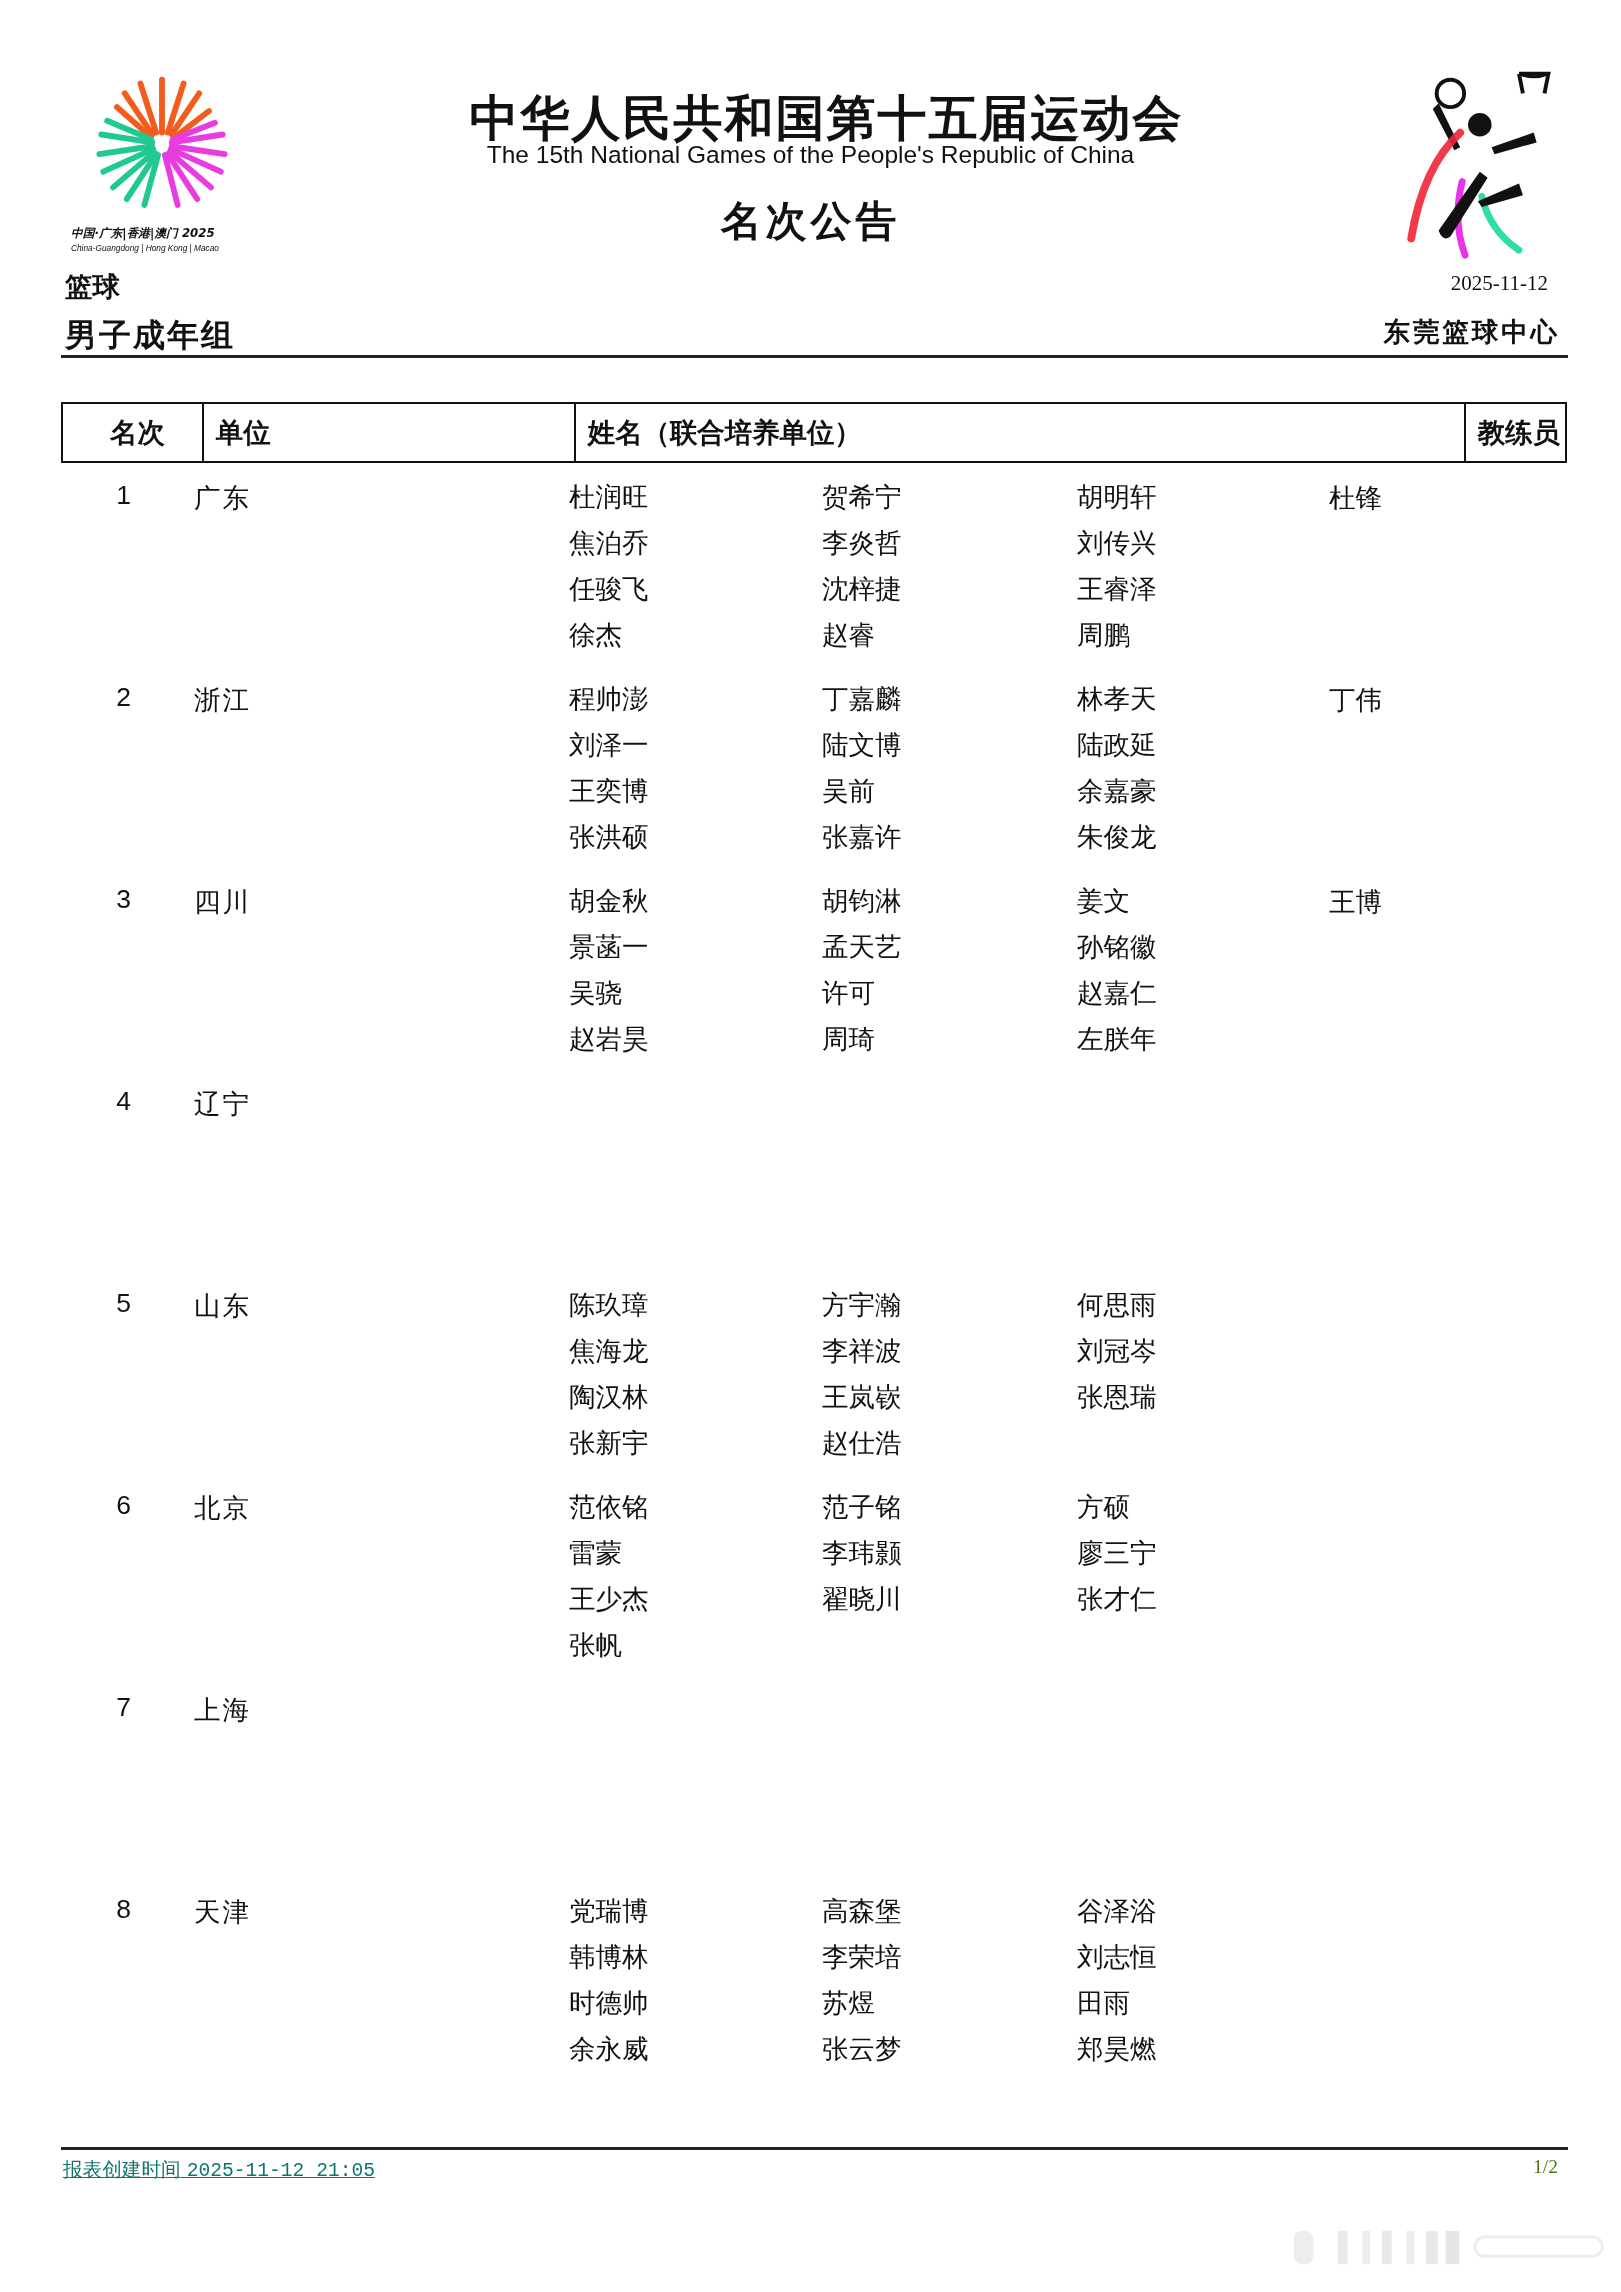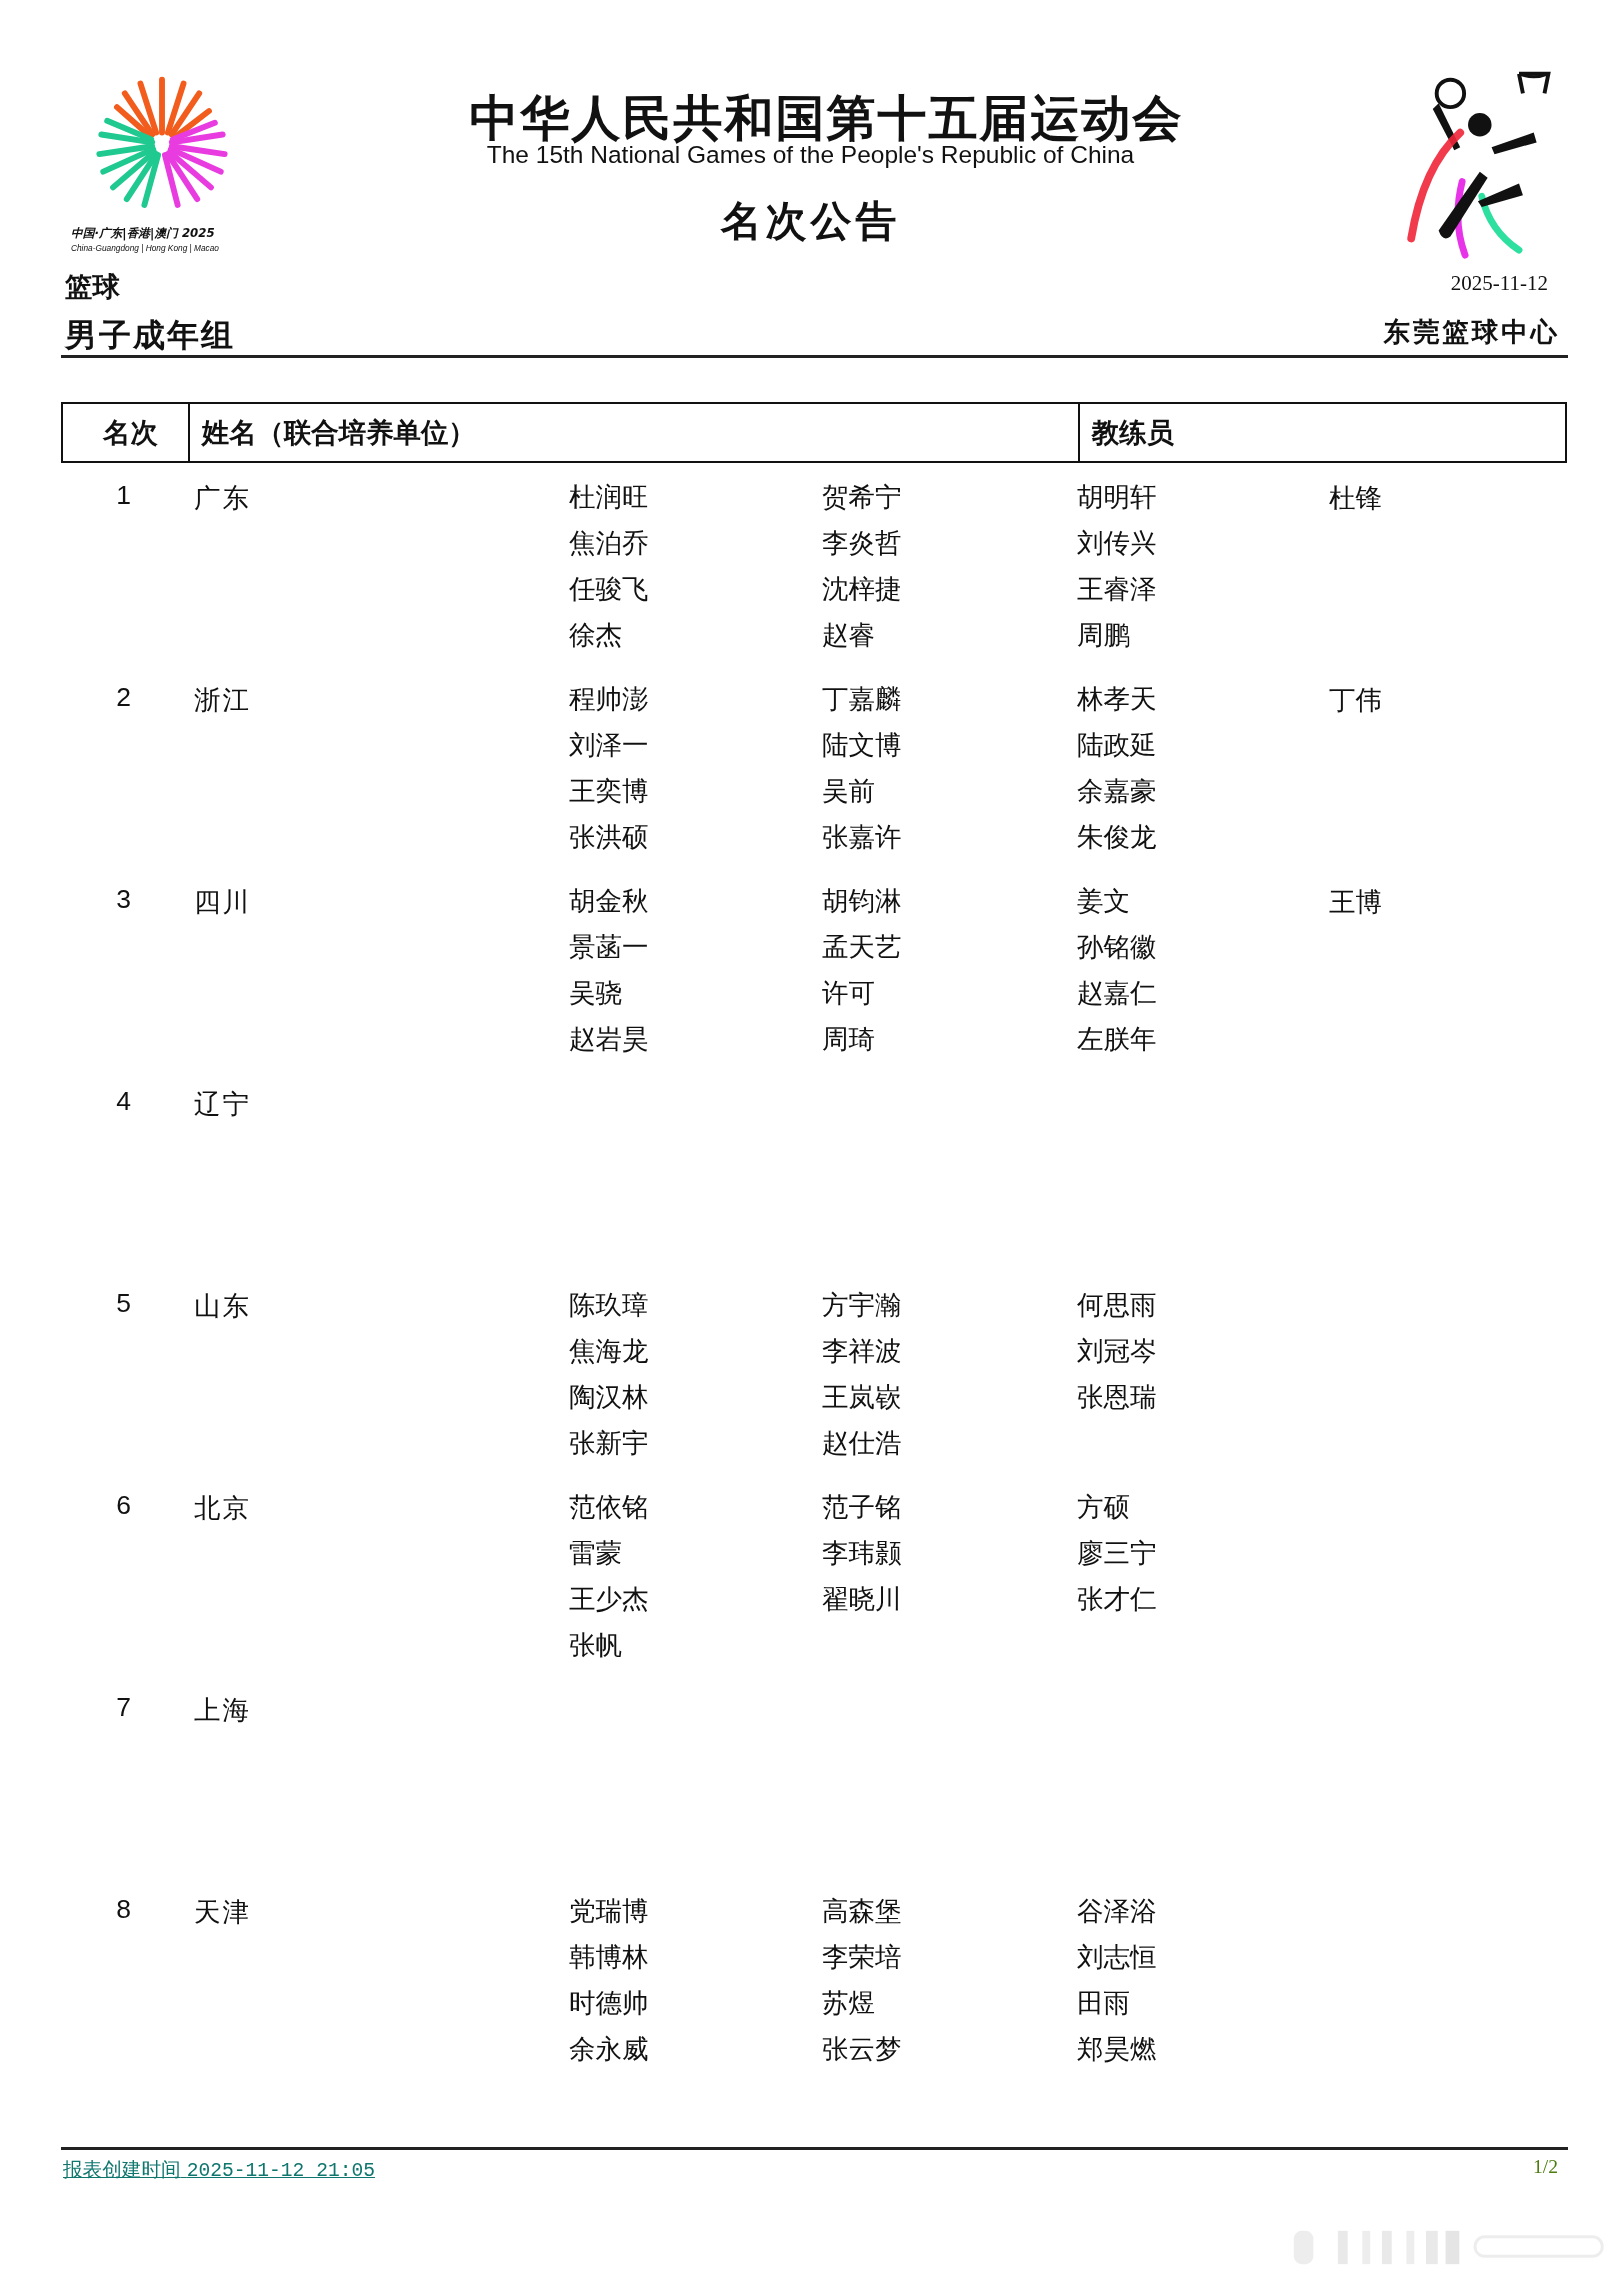--- a/index.html
+++ b/index.html
@@ -11,21 +11,21 @@
   .title-en { left:0; width:1621px; top:141px; text-align:center; font-size:24.5px; font-family:"Liberation Sans",sans-serif; }
   .subtitle { left:0; width:1621px; top:194px; text-align:center; font-size:41px; font-family:"DejaVu Serif",serif; font-weight:bold; letter-spacing:3.9px; }
   .sport { left:65px; top:269px; font-size:27.4px; font-weight:bold; font-family:"DejaVu Serif",serif; }
   .group { left:65px; top:314px; font-size:32px; font-weight:bold; font-family:"DejaVu Serif",serif; letter-spacing:2px; }
   .date { right:73px; top:271px; font-size:21px; font-family:Liberation Serif, serif; }
   .venue { right:61px; top:314px; font-size:26.5px; font-weight:bold; font-family:"DejaVu Serif",serif; letter-spacing:2.9px; }
   .rule { left:61px; width:1507px; height:2.9px; background:#222; }
   .thead { left:61px; top:402px; width:1506px; height:61px; border:2.9px solid #111; box-sizing:border-box; display:flex; }
   .th { height:100%; display:flex; align-items:center; font-size:27.4px; font-weight:bold; font-family:"DejaVu Serif",serif; box-sizing:border-box; padding-left:11.8px; }
   .th + .th { border-left:2.9px solid #111; }
-  .th-rank { width:125px; justify-content:center; padding-left:10px; }
+  .th-rank { width:139px; justify-content:center; padding-left:10px; }
   .th-unit { width:372px; }
   .th-names { width:890px; }
   .th-coach { flex:1; }
   .grp { position:absolute; left:61px; width:1506px; height:196px; }
   .rank { position:absolute; left:0; width:125px; text-align:center; top:0; font-size:26.5px; font-family:"Liberation Sans",sans-serif; }
   .unit { position:absolute; left:133px; top:0; font-size:26.5px; font-family:"DejaVu Serif",serif; letter-spacing:2px; }
   .names { position:absolute; left:508px; top:0; display:grid; grid-template-columns:253px 255px 253px; grid-auto-rows:46px; }
   .nm { font-size:26.5px; font-family:"DejaVu Serif",serif; line-height:33px; white-space:nowrap; }
   .coach { position:absolute; left:1268px; top:0; font-size:26.5px; font-family:"DejaVu Serif",serif; }
   .footer-rule { left:61px; top:2147px; width:1507px; height:2.9px; background:#222; }
@@ -94,20 +94,21 @@
 </div>
 
 <div class="abs sport">篮球</div>
 <div class="abs group">男子成年组</div>
 <div class="abs date">2025-11-12</div>
 <div class="abs venue">东莞篮球中心</div>
 <div class="abs rule" style="top:355px;"></div>
 
 <div class="abs thead">
   <div class="th th-rank">名次</div>
+  <div class="th th-unit">单位</div>
   <div class="th th-names">姓名（联合培养单位）</div>
   <div class="th th-coach">教练员</div>
 </div>
 
 <div>
   <div class="grp" style="top:480px;">
     <div class="rank">1</div>
     <div class="unit">广东</div>
     <div class="names">
       <span class="nm">杜润旺</span>

